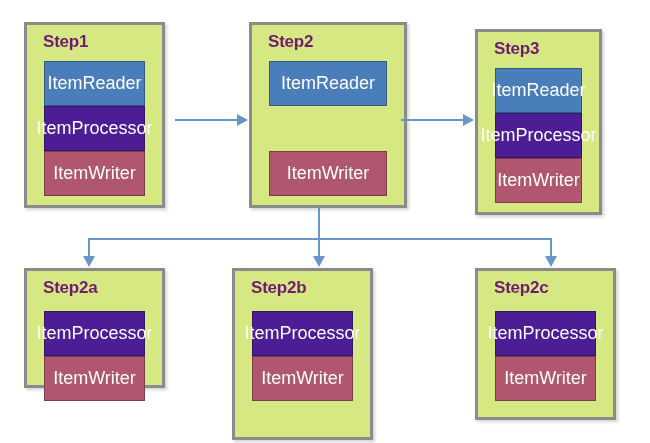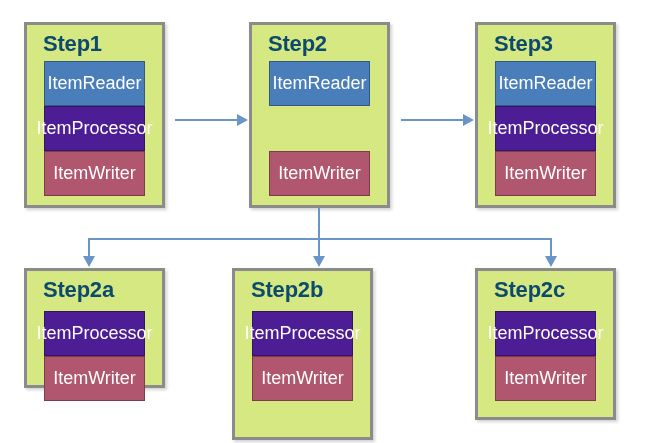--- a/index.html
+++ b/index.html
@@ -22,23 +22,23 @@
     position: absolute;
     box-sizing: border-box;
     background: #d6e881;
     border: 3px solid #8b8b8b;
     box-shadow: 2px 2px 3px rgba(0,0,0,0.18);
   }
   .step-title {
     position: absolute;
     left: 16px;
     top: 8px;
-    font-size: 22px;
+    font-size: 17px;
     font-weight: bold;
-    color: #0c4a6e;
+    color: #701a75;
     letter-spacing: -0.2px;
     line-height: 1;
     white-space: nowrap;
   }
   .comp-stack {
     position: absolute;
     left: 17px;
     right: 17px;
     box-sizing: border-box;
   }
@@ -96,30 +96,30 @@
 
   <div class="step-box" style="left:24px; top:22px; width:141px; height:186px;">
     <div class="step-title">Step1</div>
     <div class="comp-stack" style="top:36px;">
       <div class="comp reader">ItemReader</div>
       <div class="comp processor">ItemProcessor</div>
       <div class="comp writer">ItemWriter</div>
     </div>
   </div>
 
-  <div class="step-box" style="left:249px; top:22px; width:141px; height:186px;">
+  <div class="step-box" style="left:249px; top:22px; width:158px; height:186px;">
     <div class="step-title">Step2</div>
     <div class="comp-stack" style="top:36px;">
       <div class="comp reader">ItemReader</div>
       <div class="comp spacer"></div>
       <div class="comp writer">ItemWriter</div>
     </div>
   </div>
 
-  <div class="step-box" style="left:475px; top:22px; width:141px; height:186px;">
+  <div class="step-box" style="left:475px; top:29px; width:127px; height:186px;">
     <div class="step-title">Step3</div>
     <div class="comp-stack" style="top:36px;">
       <div class="comp reader">ItemReader</div>
       <div class="comp processor">ItemProcessor</div>
       <div class="comp writer">ItemWriter</div>
     </div>
   </div>
 
   <div class="step-box" style="left:24px; top:268px; width:141px; height:120px;">
     <div class="step-title">Step2a</div>

